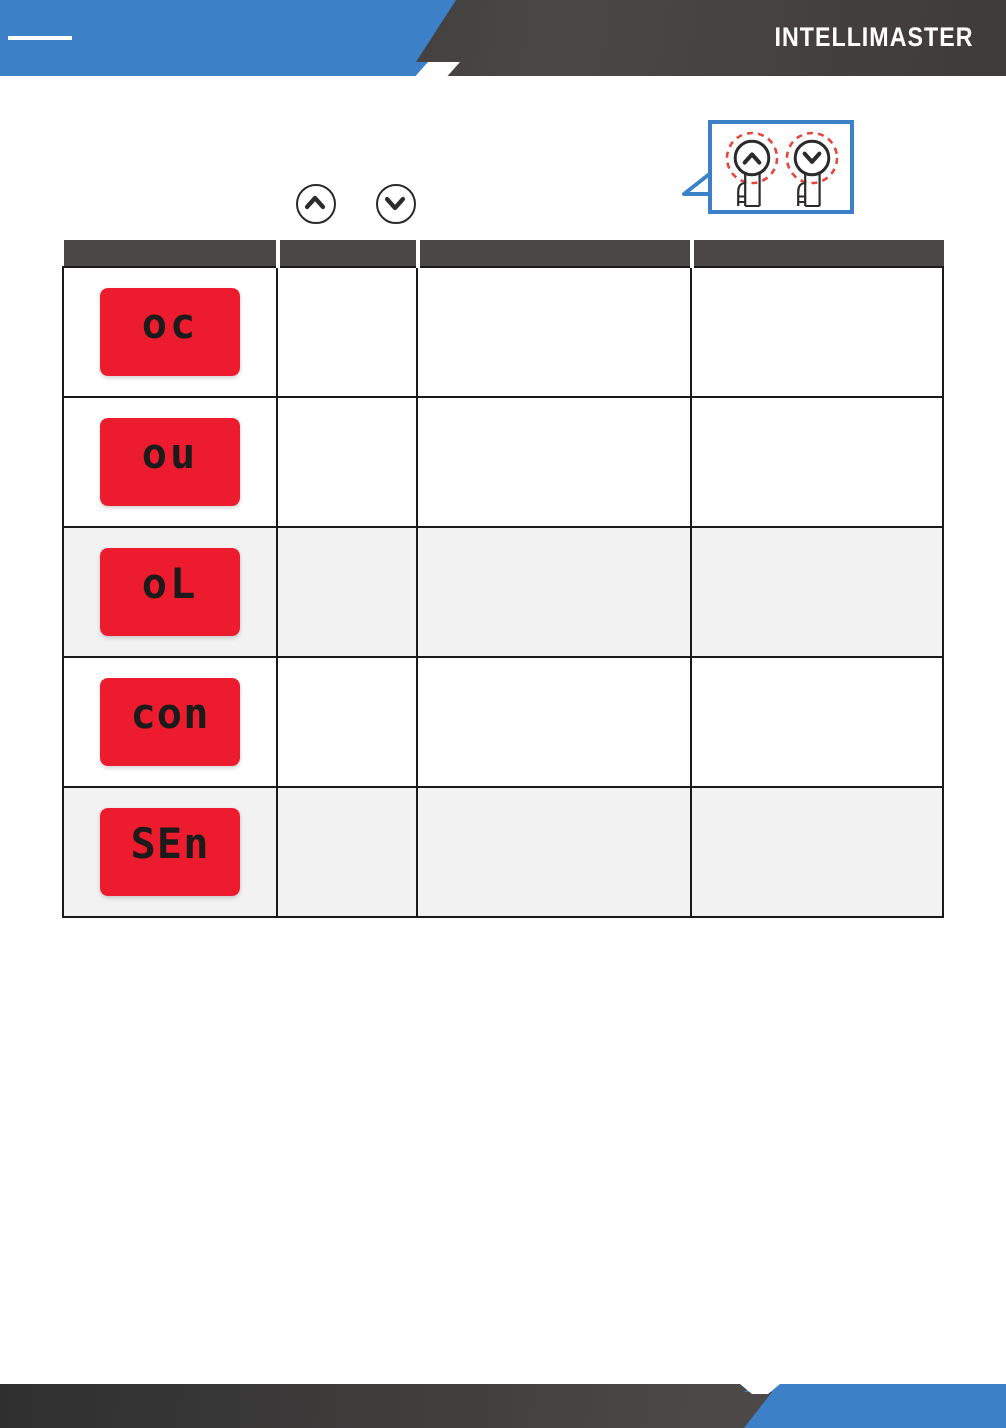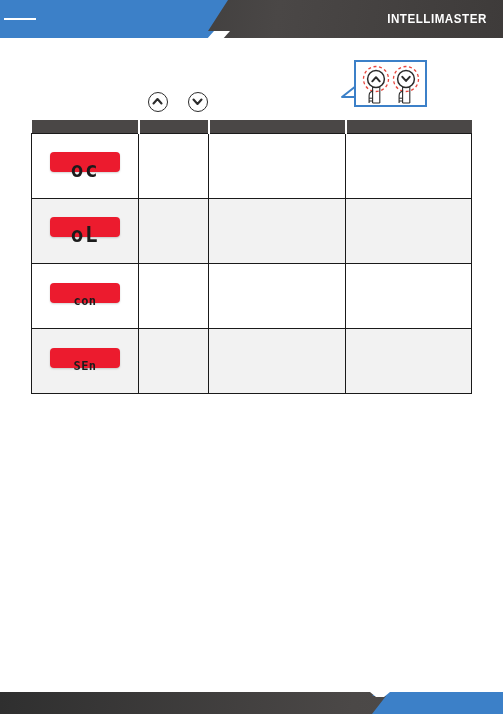--- a/index.html
+++ b/index.html
@@ -178,31 +178,31 @@
   .spec-table tbody td.code-cell {
     text-align: center;
   }
 
   
   .lcd {
     display: inline-block;
     background: #EC1B2E;
     border-radius: 4px;
     width: 70px;
-    height: 20px;
+    height: 44px;
     line-height: 36px;
     text-align: center;
     font-family: "DejaVu Sans Mono", monospace;
     font-size: 21px;
     font-weight: bold;
     color: #1b1b1b;
     letter-spacing: 1.5px;
     box-shadow: 0 1px 2px rgba(0,0,0,0.18);
   }
-  .lcd.narrow { letter-spacing: 0.5px; font-size: 12px; }
+  .lcd.narrow { letter-spacing: 0.5px; font-size: 21px; }
 </style>
 </head>
 <body>
 
 <div class="page-header">
   <div class="hdr-blue"></div>
   <div class="hdr-dark"></div>
   <div class="hdr-notch"></div>
   <div class="hdr-dash"></div>
   <div class="hdr-title">INTELLIMASTER</div>
@@ -277,20 +277,28 @@
     <tr>
       <td class="code-cell">
         <span class="lcd">oc</span>
       </td>
       <td></td>
       <td></td>
       <td></td>
     </tr>
 
 
+    <tr>
+      <td class="code-cell">
+        <span class="lcd">ou</span>
+      </td>
+      <td></td>
+      <td></td>
+      <td></td>
+    </tr>
 
     <tr class="alt">
       <td class="code-cell">
         <span class="lcd">oL</span>
       </td>
       <td></td>
       <td></td>
       <td></td>
     </tr>
 

